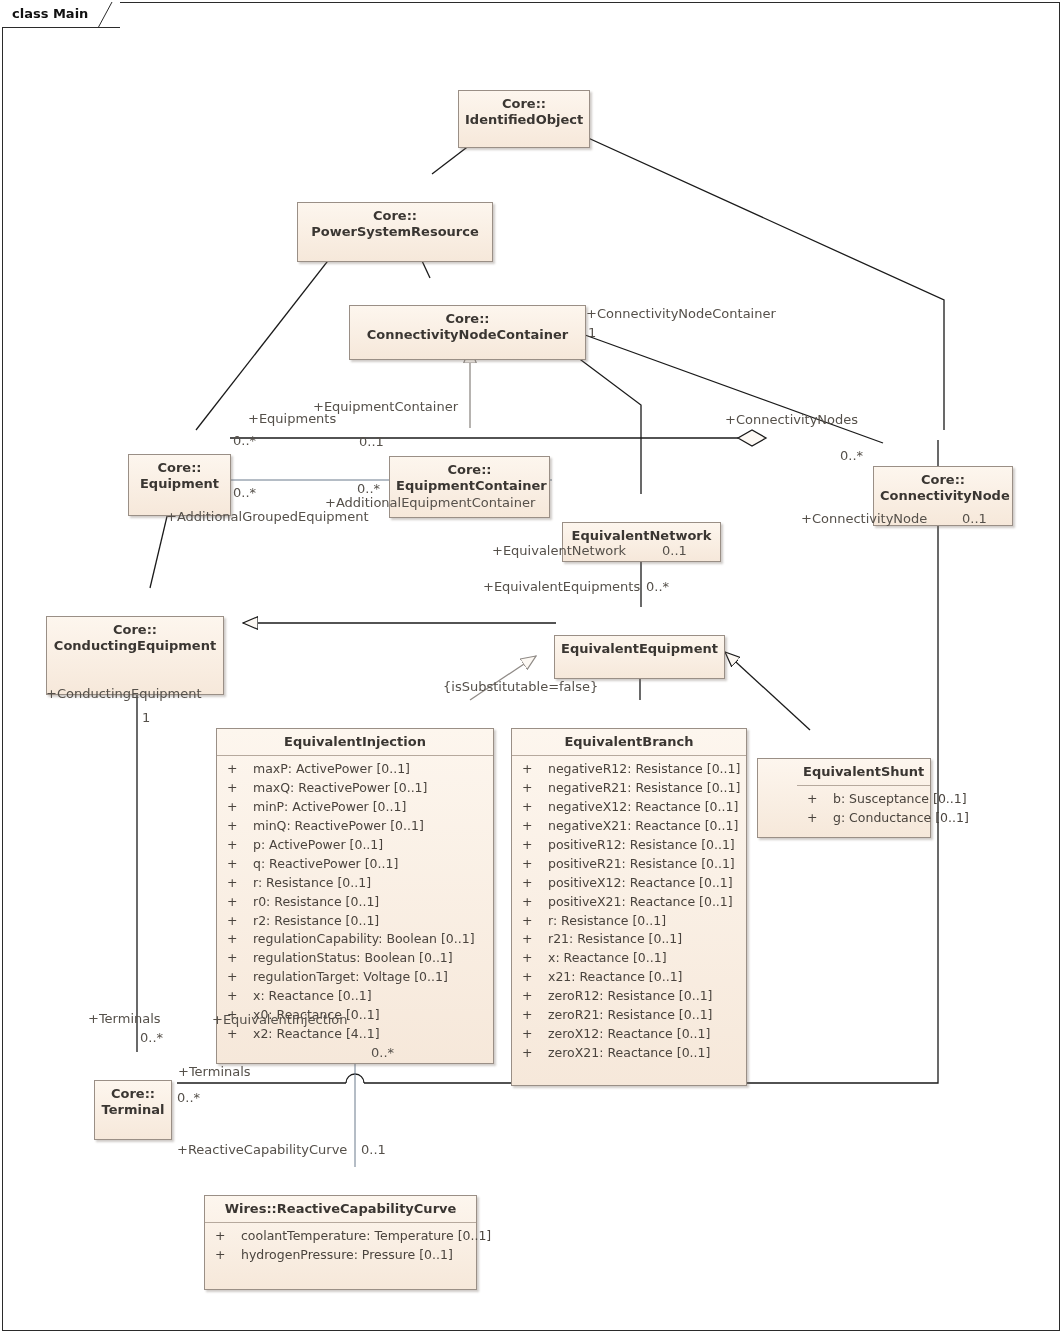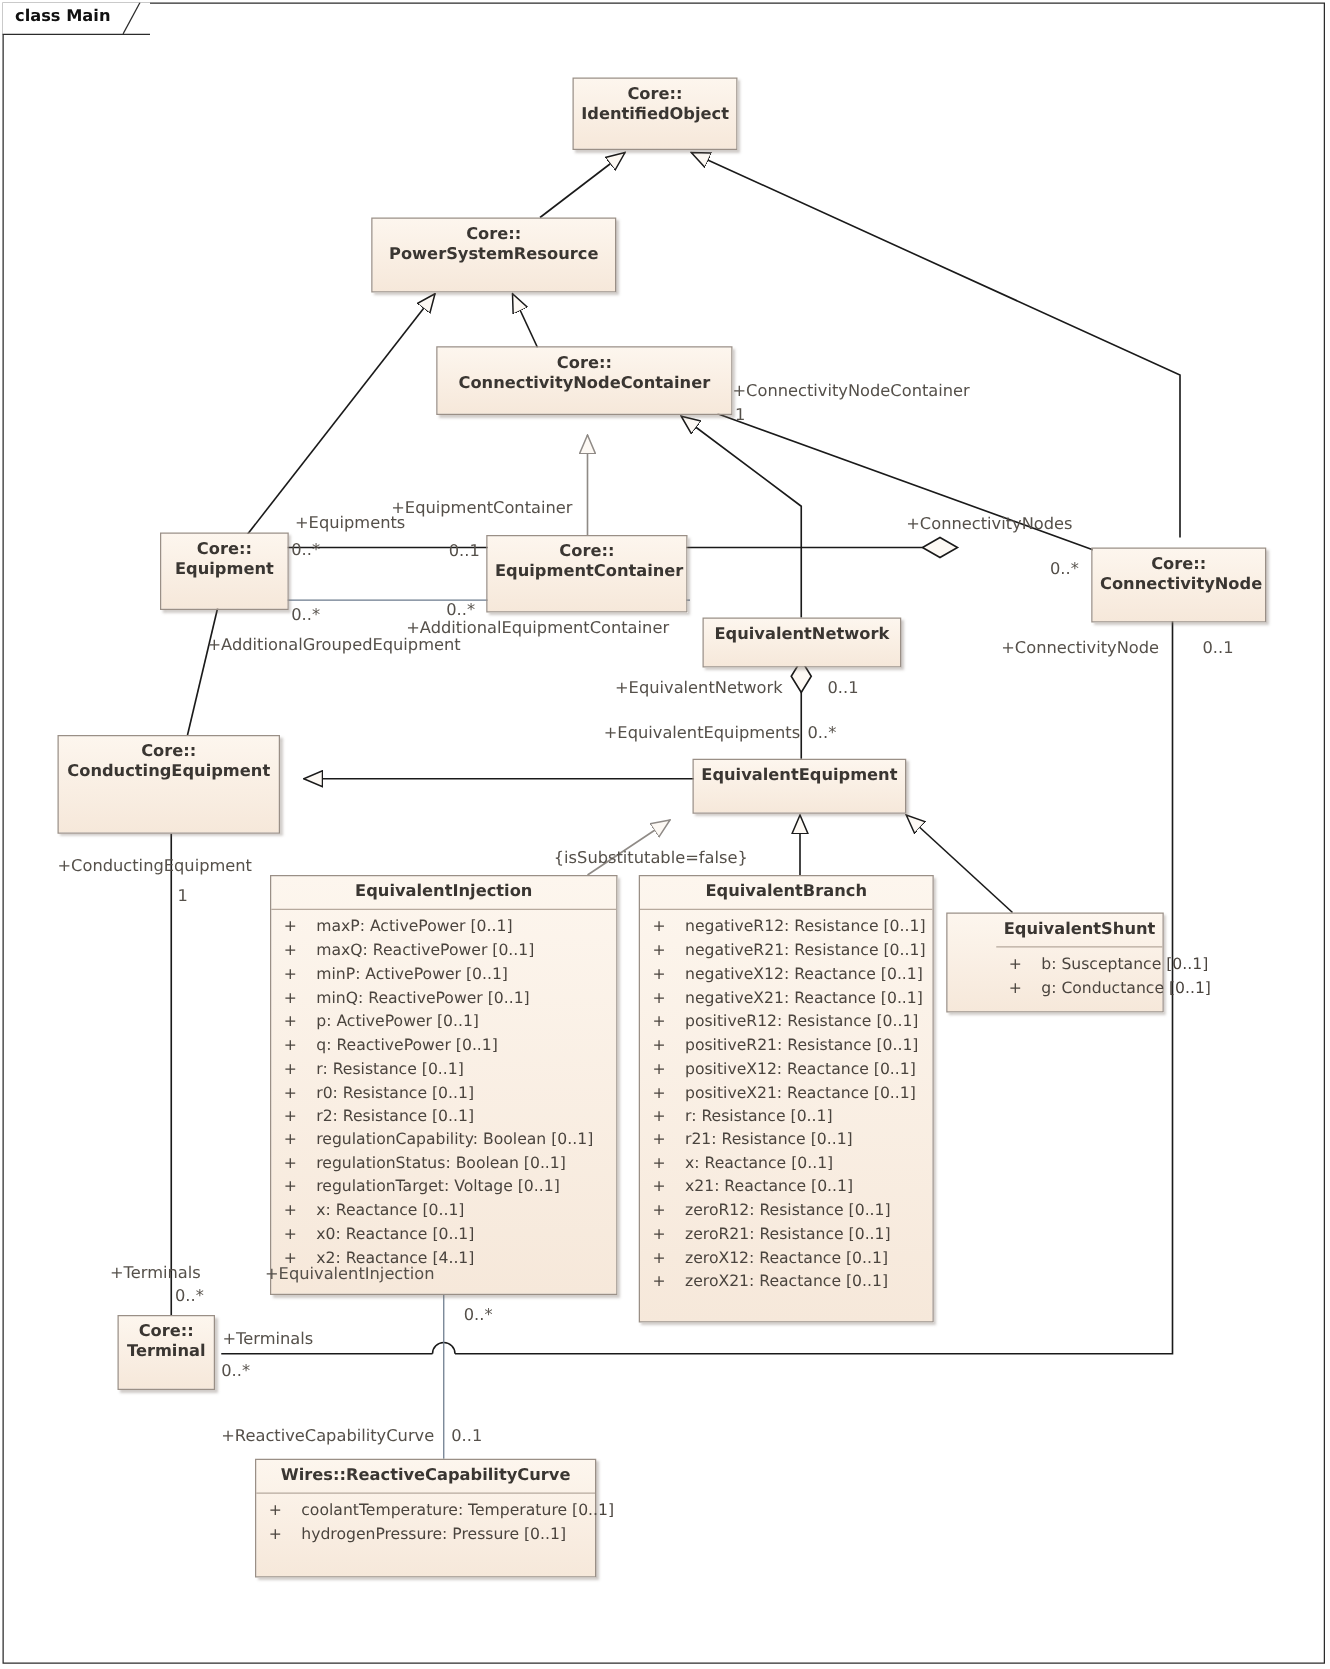--- a/index.html
+++ b/index.html
@@ -13,21 +13,21 @@
       border-bottom:1px solid #2b2b2b;box-sizing:border-box;background:#fff;}
   #frame-tab .tab-label{position:absolute;left:10px;top:4px;font-size:13px;font-weight:bold;color:#111;white-space:nowrap;}
   #frame-tab .tab-slant{position:absolute;left:96px;top:0;width:26px;height:26px;}
 
   
   #links{position:absolute;left:0;top:0;width:1064px;height:1335px;}
 
   
   .cls{position:absolute;box-sizing:border-box;border:1px solid #9a8f86;
        background:linear-gradient(180deg,#fdf6ee 0%,#f6e8da 100%);
-       box-shadow:2px 2px 2px rgba(120,110,100,.35);}
+       box-shadow:2px 2px 2px rgba(120,110,100,.35);margin-top:28px;}
   .cls .hdr{text-align:center;font-weight:bold;font-size:13px;color:#3a3632;line-height:1.25;padding:5px 6px 5px 6px;white-space:nowrap;}
   .cls.compart .hdr{border-bottom:1px solid #b6a99d;}
   .cls .attrs{padding:4px 2px 5px 2px;}
   .cls .attr{font-size:12.5px;color:#4a443e;line-height:18.9px;white-space:nowrap;padding-left:8px;}
   .cls .attr .vis{display:inline-block;width:26px;color:#4a443e;}
 
   
   .lbl{position:absolute;font-size:13px;color:#55504a;white-space:nowrap;}
   .mult{position:absolute;font-size:13px;color:#55504a;white-space:nowrap;}
   .constraint{position:absolute;font-size:13px;color:#55504a;white-space:nowrap;}
@@ -235,21 +235,21 @@
     </div>
     <div class="attrs">
         <div class="attr"><span class="vis">+</span><span>coolantTemperature: Temperature [0..1]</span></div>
         <div class="attr"><span class="vis">+</span><span>hydrogenPressure: Pressure [0..1]</span></div>
       </div>
   </div>
 
   <div class="lbl" style="left:586px;top:306px;">+ConnectivityNodeContainer</div>
   <div class="mult" style="left:588px;top:325px;">1</div>
 
-  <div class="lbl" style="left:236px;top:411px;">+Equipments</div>
+  <div class="lbl" style="left:248px;top:411px;">+Equipments</div>
   <div class="mult" style="left:233px;top:433px;">0..*</div>
 
   <div class="lbl" style="left:313px;top:399px;">+EquipmentContainer</div>
   <div class="mult" style="left:359px;top:434px;">0..1</div>
 
   <div class="mult" style="left:233px;top:485px;">0..*</div>
   <div class="lbl" style="left:166px;top:509px;">+AdditionalGroupedEquipment</div>
 
   <div class="mult" style="left:357px;top:481px;">0..*</div>
   <div class="lbl" style="left:325px;top:495px;">+AdditionalEquipmentContainer</div>

